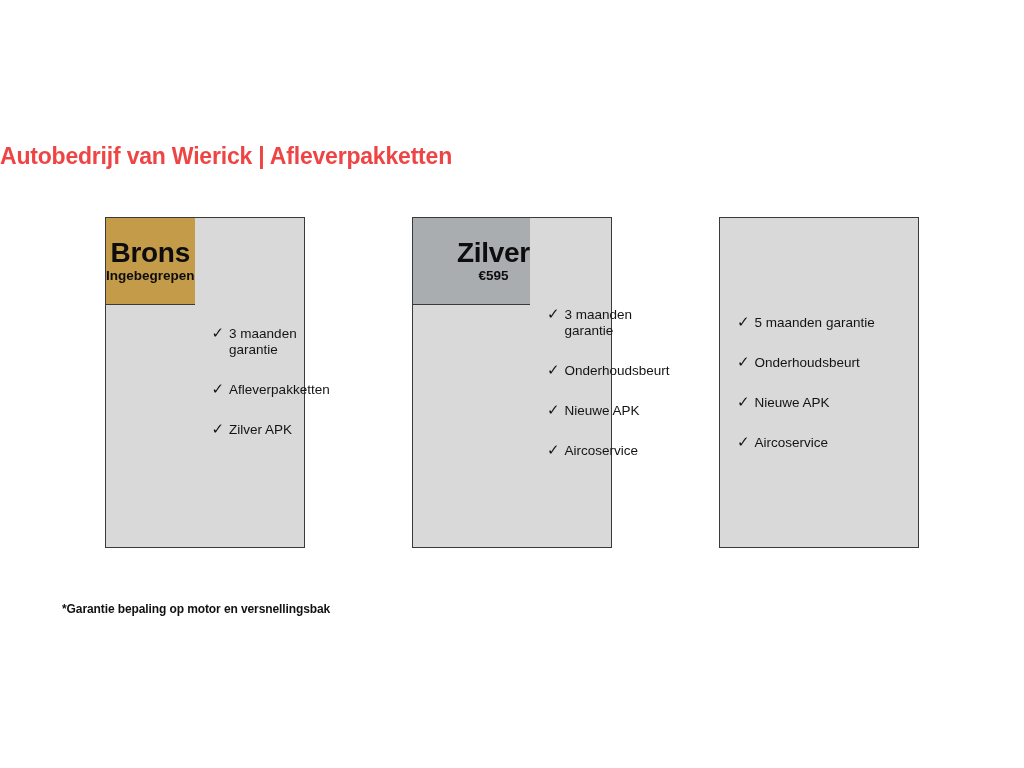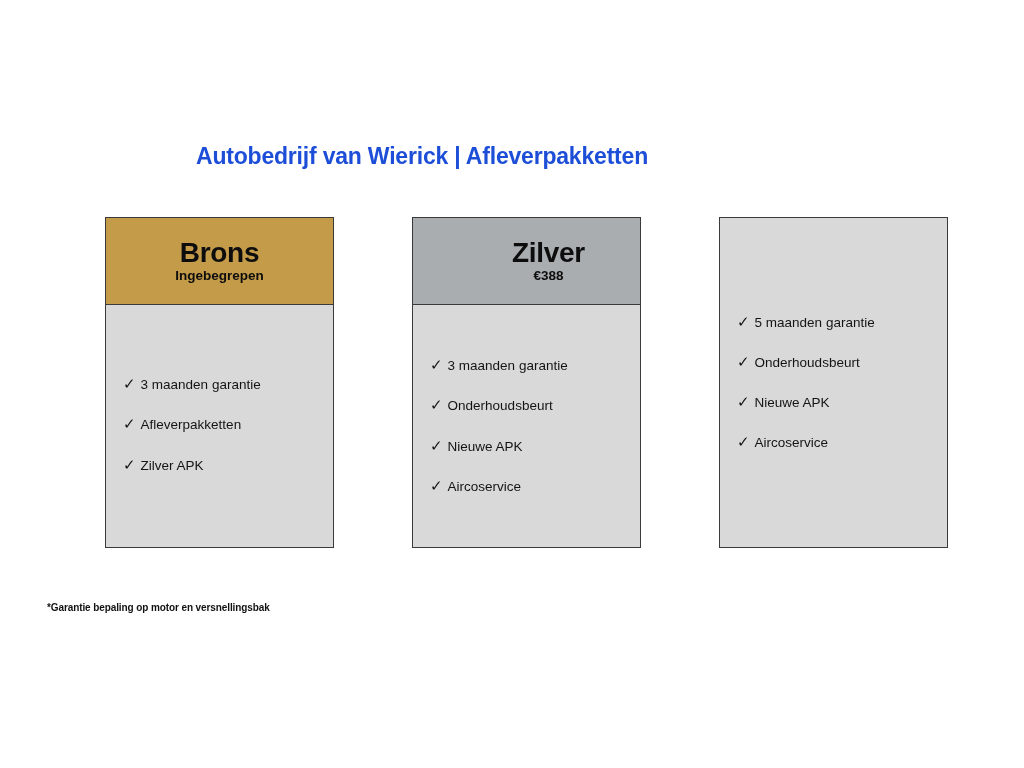--- a/index.html
+++ b/index.html
@@ -13,46 +13,45 @@
     font-family: "Liberation Sans", sans-serif;
     overflow: hidden;
     position: relative;
   }
 
   .page-title {
     position: absolute;
     left: 0;
     top: 143px;
     width: 844px;
-    text-align: center;
     font-size: 23px;
     font-weight: bold;
-    color: #1d4ed8;
+    color: #ef4444;
     letter-spacing: -0.2px;
     white-space: nowrap;
   }
 
   .cards {
     position: absolute;
     left: 105px;
     top: 217px;
     width: 814px;
     height: 331px;
   }
 
   .card {
     position: absolute;
     top: 0;
-    width: 229px;
+    width: 200px;
     height: 331px;
     box-sizing: border-box;
     border: 1.5px solid #3a3a3a;
     background: #d9d9d9;
     display: flex;
-    flex-direction: column;
+    flex-direction: row;
   }
   .card-1 { left: 0px; }
   .card-2 { left: 307px; }
   .card-3 { left: 614px; }
 
   .card-header {
     height: 87px;
     box-sizing: border-box;
     border-bottom: 1.5px solid #3a3a3a;
     display: flex;
@@ -100,23 +99,23 @@
   .check-icon {
     display: inline-block;
     margin-right: 5px;
     font-size: 15px;
     color: #141414;
     line-height: 1;
   }
 
   .footnote {
     position: absolute;
-    left: 47px;
+    left: 62px;
     top: 602px;
-    font-size: 10px;
+    font-size: 12px;
     font-weight: bold;
     color: #111111;
     letter-spacing: -0.1px;
     white-space: nowrap;
   }
 </style>
 </head>
 <body>
 
 <div class="page-title">Autobedrijf van Wierick | Afleverpakketten</div>
@@ -140,21 +139,21 @@
       <div class="feature">
         <span class="check-icon">✓</span>
         <span>Zilver APK</span>
       </div>
     </div>
   </div>
 
   <div class="card card-2">
     <div class="card-header hdr-silver">
       <div class="card-name">Zilver</div>
-      <div class="card-price">€388</div>
+      <div class="card-price">€595</div>
     </div>
     <div class="card-body">
       <div class="feature">
         <span class="check-icon">✓</span>
         <span>3 maanden garantie</span>
       </div>
       <div class="feature">
         <span class="check-icon">✓</span>
         <span>Onderhoudsbeurt</span>
       </div>

